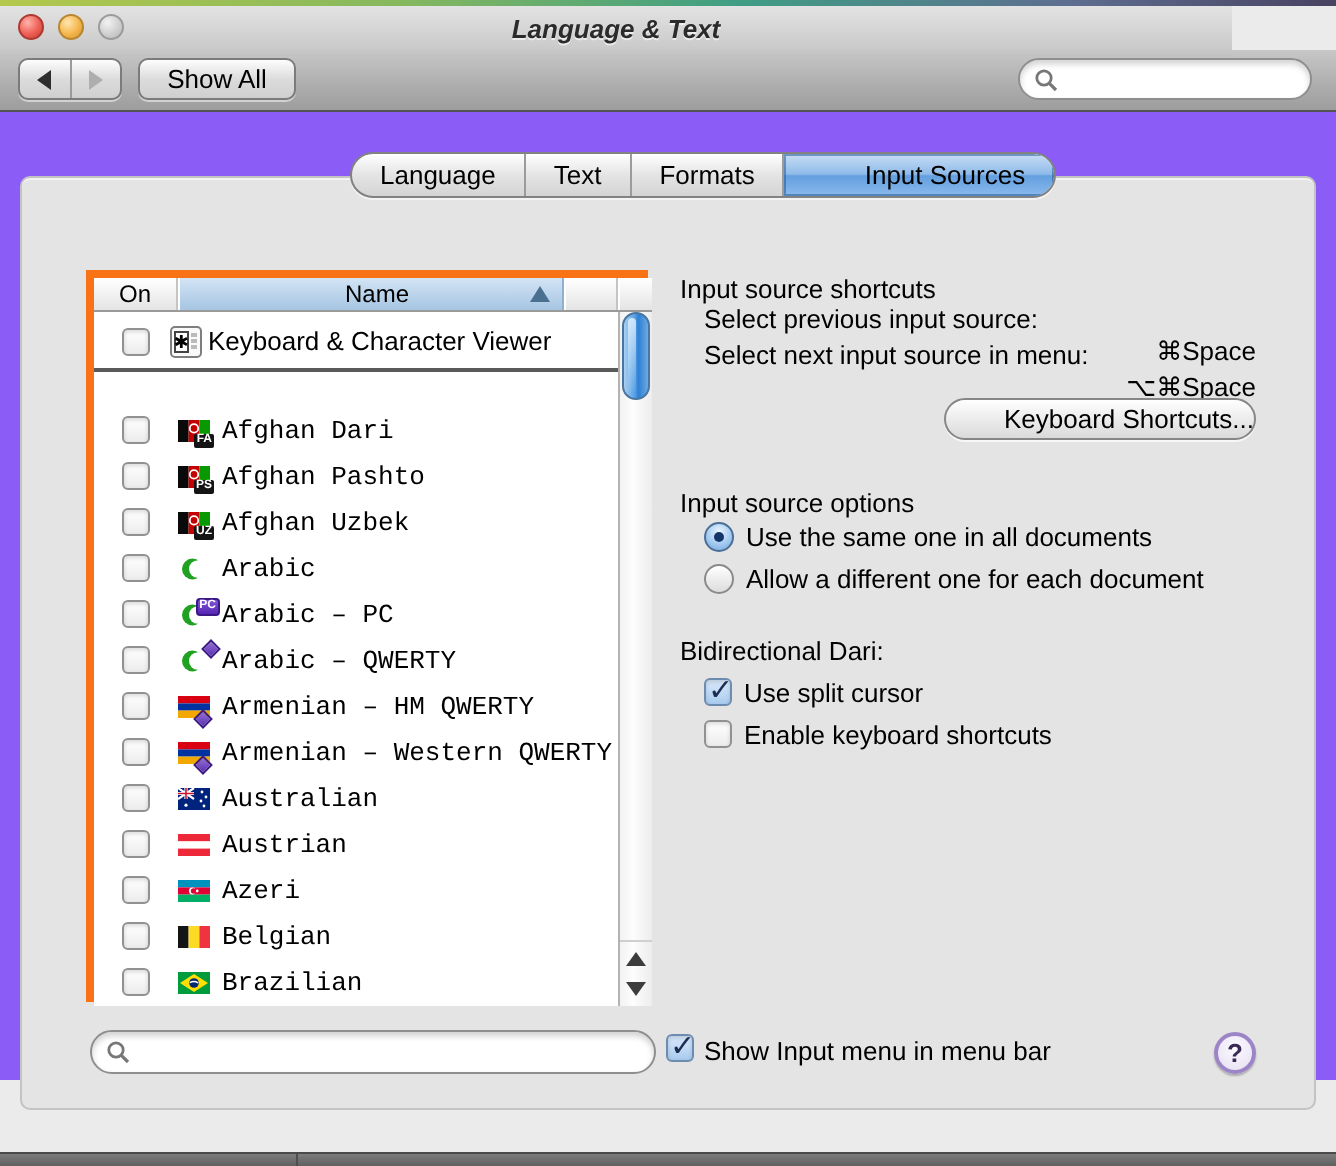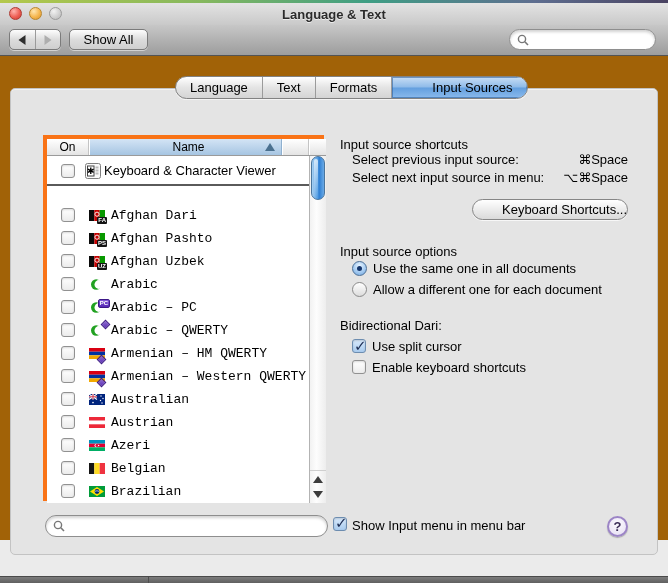--- a/index.html
+++ b/index.html
@@ -6,22 +6,22 @@
   html,body { background:#333; }
   .app {
     position:relative; width:668px; height:583px; overflow:hidden;
     font-family:"Liberation Sans","DejaVu Sans",sans-serif; font-size:13px; color:#000;
     background:#ebebeb;
   }
   
   .desktop-strip { position:absolute; left:0; top:0; width:668px; height:3px;
     background:linear-gradient(to right,#b4c84c,#86b85e 30%,#3f9e84 55%,#5e6e90 80%,#494261); }
   
-  .titlebar { position:absolute; left:0; top:3px; width:668px; height:22px;
-    background:linear-gradient(#e3e3e3,#c9c9c9); }
+  .titlebar { position:absolute; left:0; top:3px; width:616px; height:22px;
+    background:linear-gradient(#e3e3e3,#c9c9c9);font-style:italic; }
   .window-title { position:absolute; left:0; top:4px; width:100%; text-align:center;
     font-weight:bold; color:#2b2b2b; text-shadow:0 1px 0 rgba(255,255,255,.6); }
   .traffic { position:absolute; top:4px; width:13px; height:13px; border-radius:50%; }
   .tl-close { left:9px;  background:radial-gradient(circle at 35% 30%,#ffb3ad,#ee5f55 55%,#c93a30); border:1px solid #ad3a32; }
   .tl-min   { left:29px; background:radial-gradient(circle at 35% 30%,#ffe6b0,#f5b64e 55%,#d8932f); border:1px solid #b8862f; }
   .tl-zoom  { left:49px; background:radial-gradient(circle at 35% 30%,#f2f2f2,#cdcdcd 60%,#b5b5b5); border:1px solid #9b9b9b; }
   .toolbar { position:absolute; left:0; top:25px; width:668px; height:31px;
     background:linear-gradient(#c7c7c7,#a9a9a9 70%,#9d9d9d); border-bottom:1px solid #535353; }
   .navseg { position:absolute; left:9px; top:4px; width:52px; height:21px; border:1px solid #7b7b7b;
     border-radius:5px; background:linear-gradient(#fdfdfd,#dcdcdc 50%,#cfcfcf); display:flex;
@@ -32,21 +32,21 @@
   .tri-left  { border-top:5px solid transparent; border-bottom:5px solid transparent; border-right:7px solid #2e2e2e; }
   .tri-right { border-top:5px solid transparent; border-bottom:5px solid transparent; border-left:7px solid #aeaeae; }
   .toolbtn { position:absolute; left:69px; top:4px; width:79px; height:21px; border:1px solid #7b7b7b;
     border-radius:5px; background:linear-gradient(#fdfdfd,#dcdcdc 50%,#cfcfcf); text-align:center;
     line-height:19px; box-shadow:0 1px 0 rgba(255,255,255,.5); cursor:default; }
   .searchfield { position:absolute; border:1px solid #8e8e8e; border-radius:11px; background:#fff;
     box-shadow:inset 0 2px 3px rgba(0,0,0,.18); }
   .tb-search { right:12px; top:4px; width:147px; height:21px; }
   .mag { position:absolute; left:7px; top:4px; width:12px; height:12px; }
   
-  .content { position:absolute; left:0; top:56px; width:668px; height:484px; background:#a16207; }
+  .content { position:absolute; left:0; top:56px; width:668px; height:484px; background:#8b5cf6; }
   .pane { position:absolute; left:10px; top:32px; width:648px; height:467px; background:#e4e4e4;
     border:1px solid #c3c3c3; border-radius:5px; box-shadow:inset 0 1px 0 rgba(255,255,255,.55); }
   .tabbar { position:absolute; left:175px; top:20px; height:23px; display:flex;
     border:1px solid #828282; border-radius:12px; background:linear-gradient(#fff,#e4e4e4 50%,#d4d4d4);
     box-shadow:0 1px 0 rgba(255,255,255,.6); overflow:hidden; }
   .tab { padding:0 14px; line-height:21px; cursor:default; }
   .tab + .tab { border-left:1px solid #9b9b9b; }
   .tab.selected { background:linear-gradient(#c8def5,#8fbbe9 48%,#639fdf 52%,#8abaec);
     box-shadow:inset 0 0 0 1px rgba(38,90,150,.55);padding-left:40px; }
   .instruction { position:absolute; left:46px; top:50px; }
@@ -98,21 +98,21 @@
     border-radius:4px; background:linear-gradient(#eaf5ff,rgba(255,255,255,0)); opacity:.8; }
   .sb-arrows { position:absolute; left:0; bottom:0; width:16px; height:33px; border-top:1px solid #cfcfcf; }
   .sb-up, .sb-dn { position:absolute; left:50%; transform:translateX(-50%); width:0; height:0; }
   .sb-up { top:5px; border-left:5px solid transparent; border-right:5px solid transparent; border-bottom:7px solid #3c3c3c; }
   .sb-dn { bottom:5px; border-left:5px solid transparent; border-right:5px solid transparent; border-top:7px solid #3c3c3c; }
   
   .rp-title { position:absolute; left:340px; }
   .shortcut-rows { position:absolute; left:352px; top:96px; width:276px; }
   .shortcut-row { position:relative; height:18px; }
   .sr-label { position:absolute; left:0; }
-  .sr-value { position:absolute; right:0; }
+  .sr-value { position:absolute; right:0;margin-top:16px; }
   .aquabtn { position:absolute; left:472px; top:143px; width:156px; height:21px;
     border:1px solid #868686; border-radius:11px; text-align:right; line-height:19px;
     background:linear-gradient(#fff,#ececec 50%,#dadada); box-shadow:0 1px 0 rgba(255,255,255,.7); cursor:default; }
   .radio-group { position:absolute; left:352px; top:203px; }
   .opt-row { position:relative; height:21px; padding-left:21px; line-height:20px; white-space:nowrap; }
   .radio { position:absolute; left:0; top:2px; width:15px; height:15px; border-radius:50%;
     border:1px solid #8a8a8a; background:linear-gradient(#fff,#dcdcdc); }
   .radio.selected { border-color:#4c6f96;
     background:radial-gradient(circle at 50% 30%,#e9f5ff,#a5cbf1 55%,#71a5de); }
   .radio.selected::after { content:""; position:absolute; left:4px; top:4px; width:5px; height:5px;

